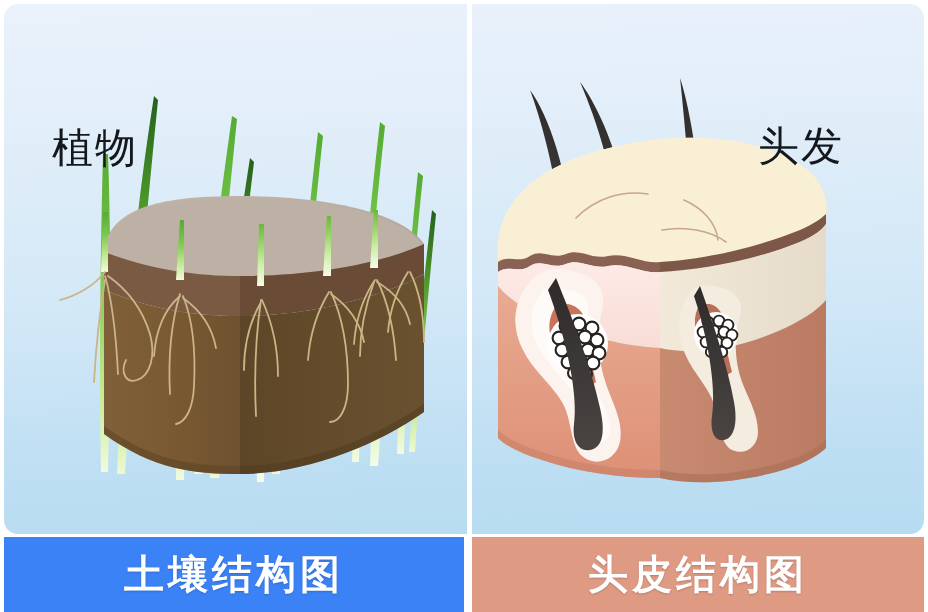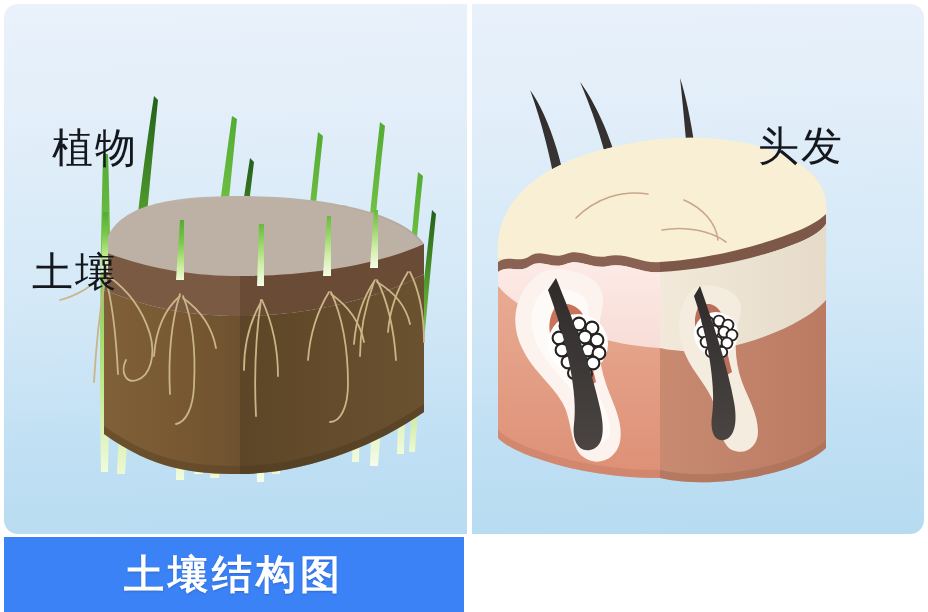--- a/index.html
+++ b/index.html
@@ -300,21 +300,23 @@
                 <circle cx="252" cy="348" r="5.2"></circle>
             </g>
           </g>
           <path d="M230,282 C244,322 258,364 264,398 C268,420 264,434 254,436
                    C244,438 240,426 242,412 C246,388 240,340 224,292 Z" fill="url(#sHair)"></path>
         </g>
       </svg>
     </div>
 
     <div class="lbl" id="lbl-plant">植物</div>
-    <div class="lbl" id="lbl-soil">土壤</div>
     <div class="lbl" id="lbl-hair">头发</div>
   </div>
 
   <div class="capbar" id="capbar-soil">
     <span class="captext">土壤结构图</span>
   </div>
+  <div class="capbar" id="capbar-scalp">
+    <span class="captext">头皮结构图</span>
+  </div>
 
 </div>
 
 </body></html>

